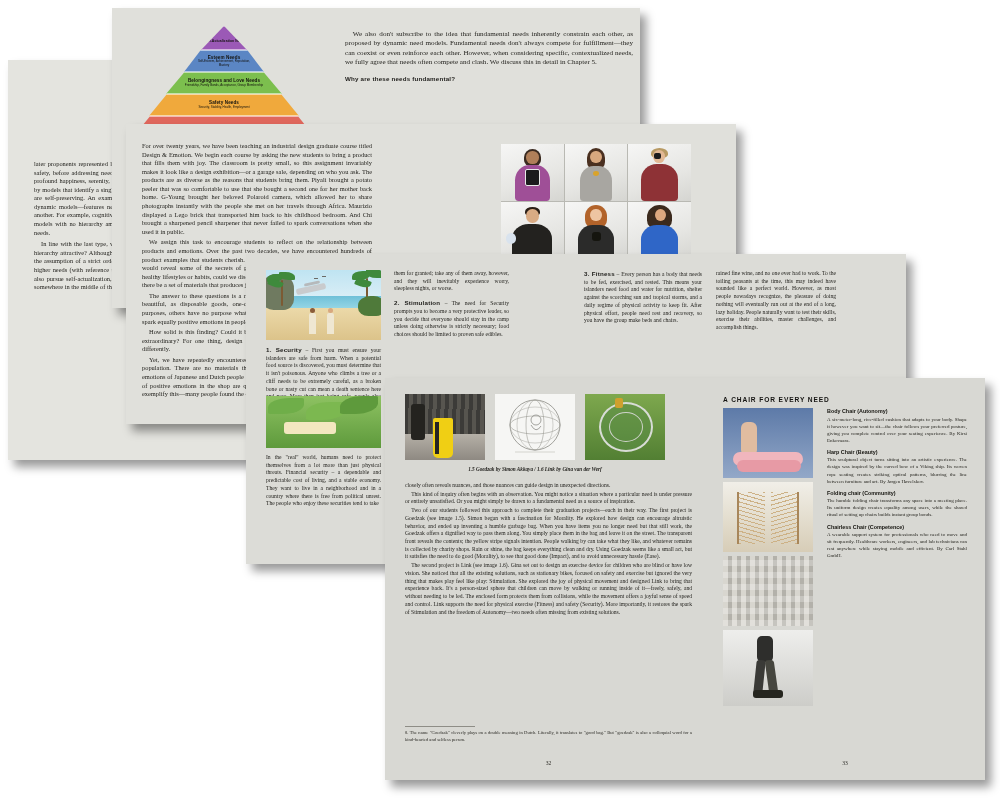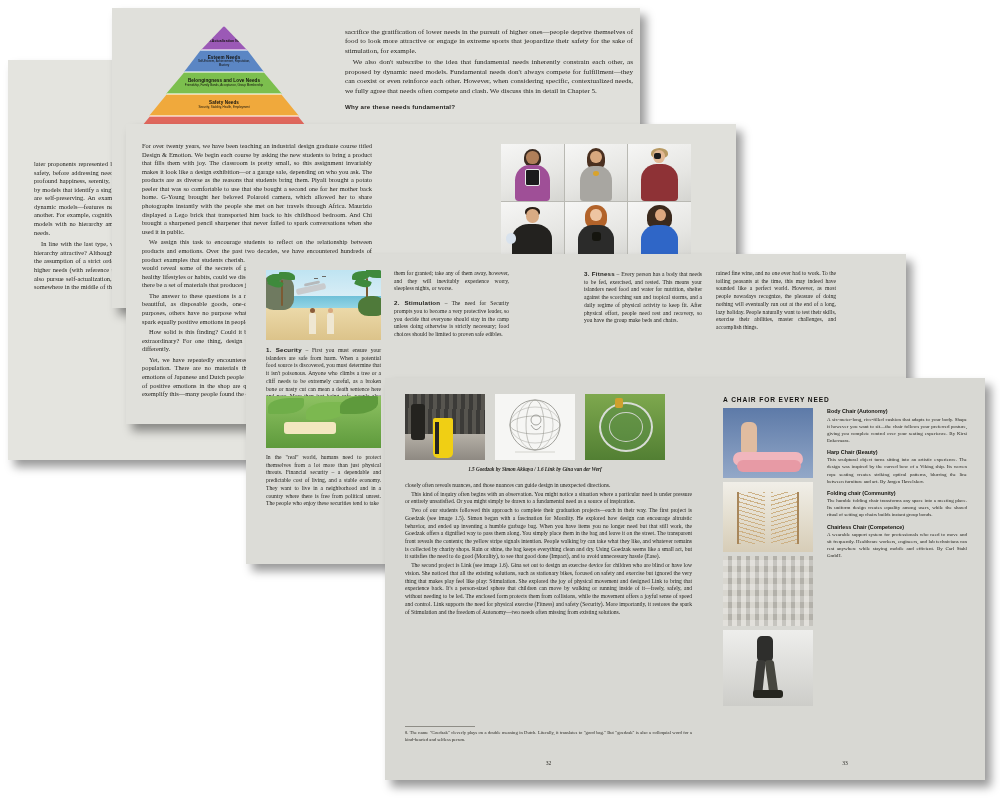--- a/index.html
+++ b/index.html
@@ -188,21 +188,20 @@
         <div class="bt">Safety Needs</div>
         <div class="bs" style="width:112px;">Security, Stability, Health, Employment</div>
       </div>
       <div class="band" style="top:90px; width:180px; height:20px; background:#e0685d;
                   clip-path: polygon(9% 0%, 91% 0%, 100% 100%, 0% 100%);">
         <div class="bt">Physiological Needs</div>
       </div>
     </div>
 
     <div class="col" style="left:233px; top:20px; width:288px;">
-      <div class="tx big">sacrifice the gratification of lower needs in the pursuit of higher ones—people deprive themselves of food to look more attractive or engage in extreme sports that jeopardize their safety for the sake of stimulation, for example.</div>
       <div class="tx big indent" style="margin-top:2px;">We also don't subscribe to the idea that fundamental needs inherently constrain each other, as proposed by dynamic need models. Fundamental needs don't always compete for fulfillment—they can coexist or even reinforce each other. However, when considering specific, contextualized needs, we fully agree that needs often compete and clash. We discuss this in detail in Chapter 5.</div>
       <div class="sectionhead" style="margin-top:7px;">Why are these needs fundamental?</div>
     </div>
   </div>
 
   <div class="sheet tone-b" style="left:126px; top:124px; width:610px; height:300px;">
 
     <div class="col" style="left:16px; top:18px; width:230px;">
       <div class="tx med">For over twenty years, we have been teaching an industrial design graduate course titled Design &amp; Emotion. We begin each course by asking the new students to bring a product that fills them with joy. The classroom is pretty small, so this assignment invariably makes it look like a design exhibition—or a garage sale, depending on who you ask. The products are as diverse as the reasons that students bring them. Piyali brought a potato peeler that was so comfortable to use that she bought a second one for her mother back home. G-Young brought her beloved Polaroid camera, which allowed her to share photographs instantly with the people she met on her travels through Africa. Maurizio displayed a Lego brick that transported him back to his childhood bedroom. And Chi brought a sharpened pencil sharpener that never failed to spark conversations when she used it in public.</div>
       <div class="tx med indent" style="margin-top:2px;">We assign this task to encourage students to reflect on the relationship between products and emotions. Over the past two decades, we have encountered hundreds of product examples that students cherish. One might expect that this massive set of cases would reveal some of the secrets of good design. Indeed, studies a large sample of healthy lifestyles or habits, could we discover what makes a product so delightful? Might there be a set of materials that produces joy? Or a particular shape or character?</div>

